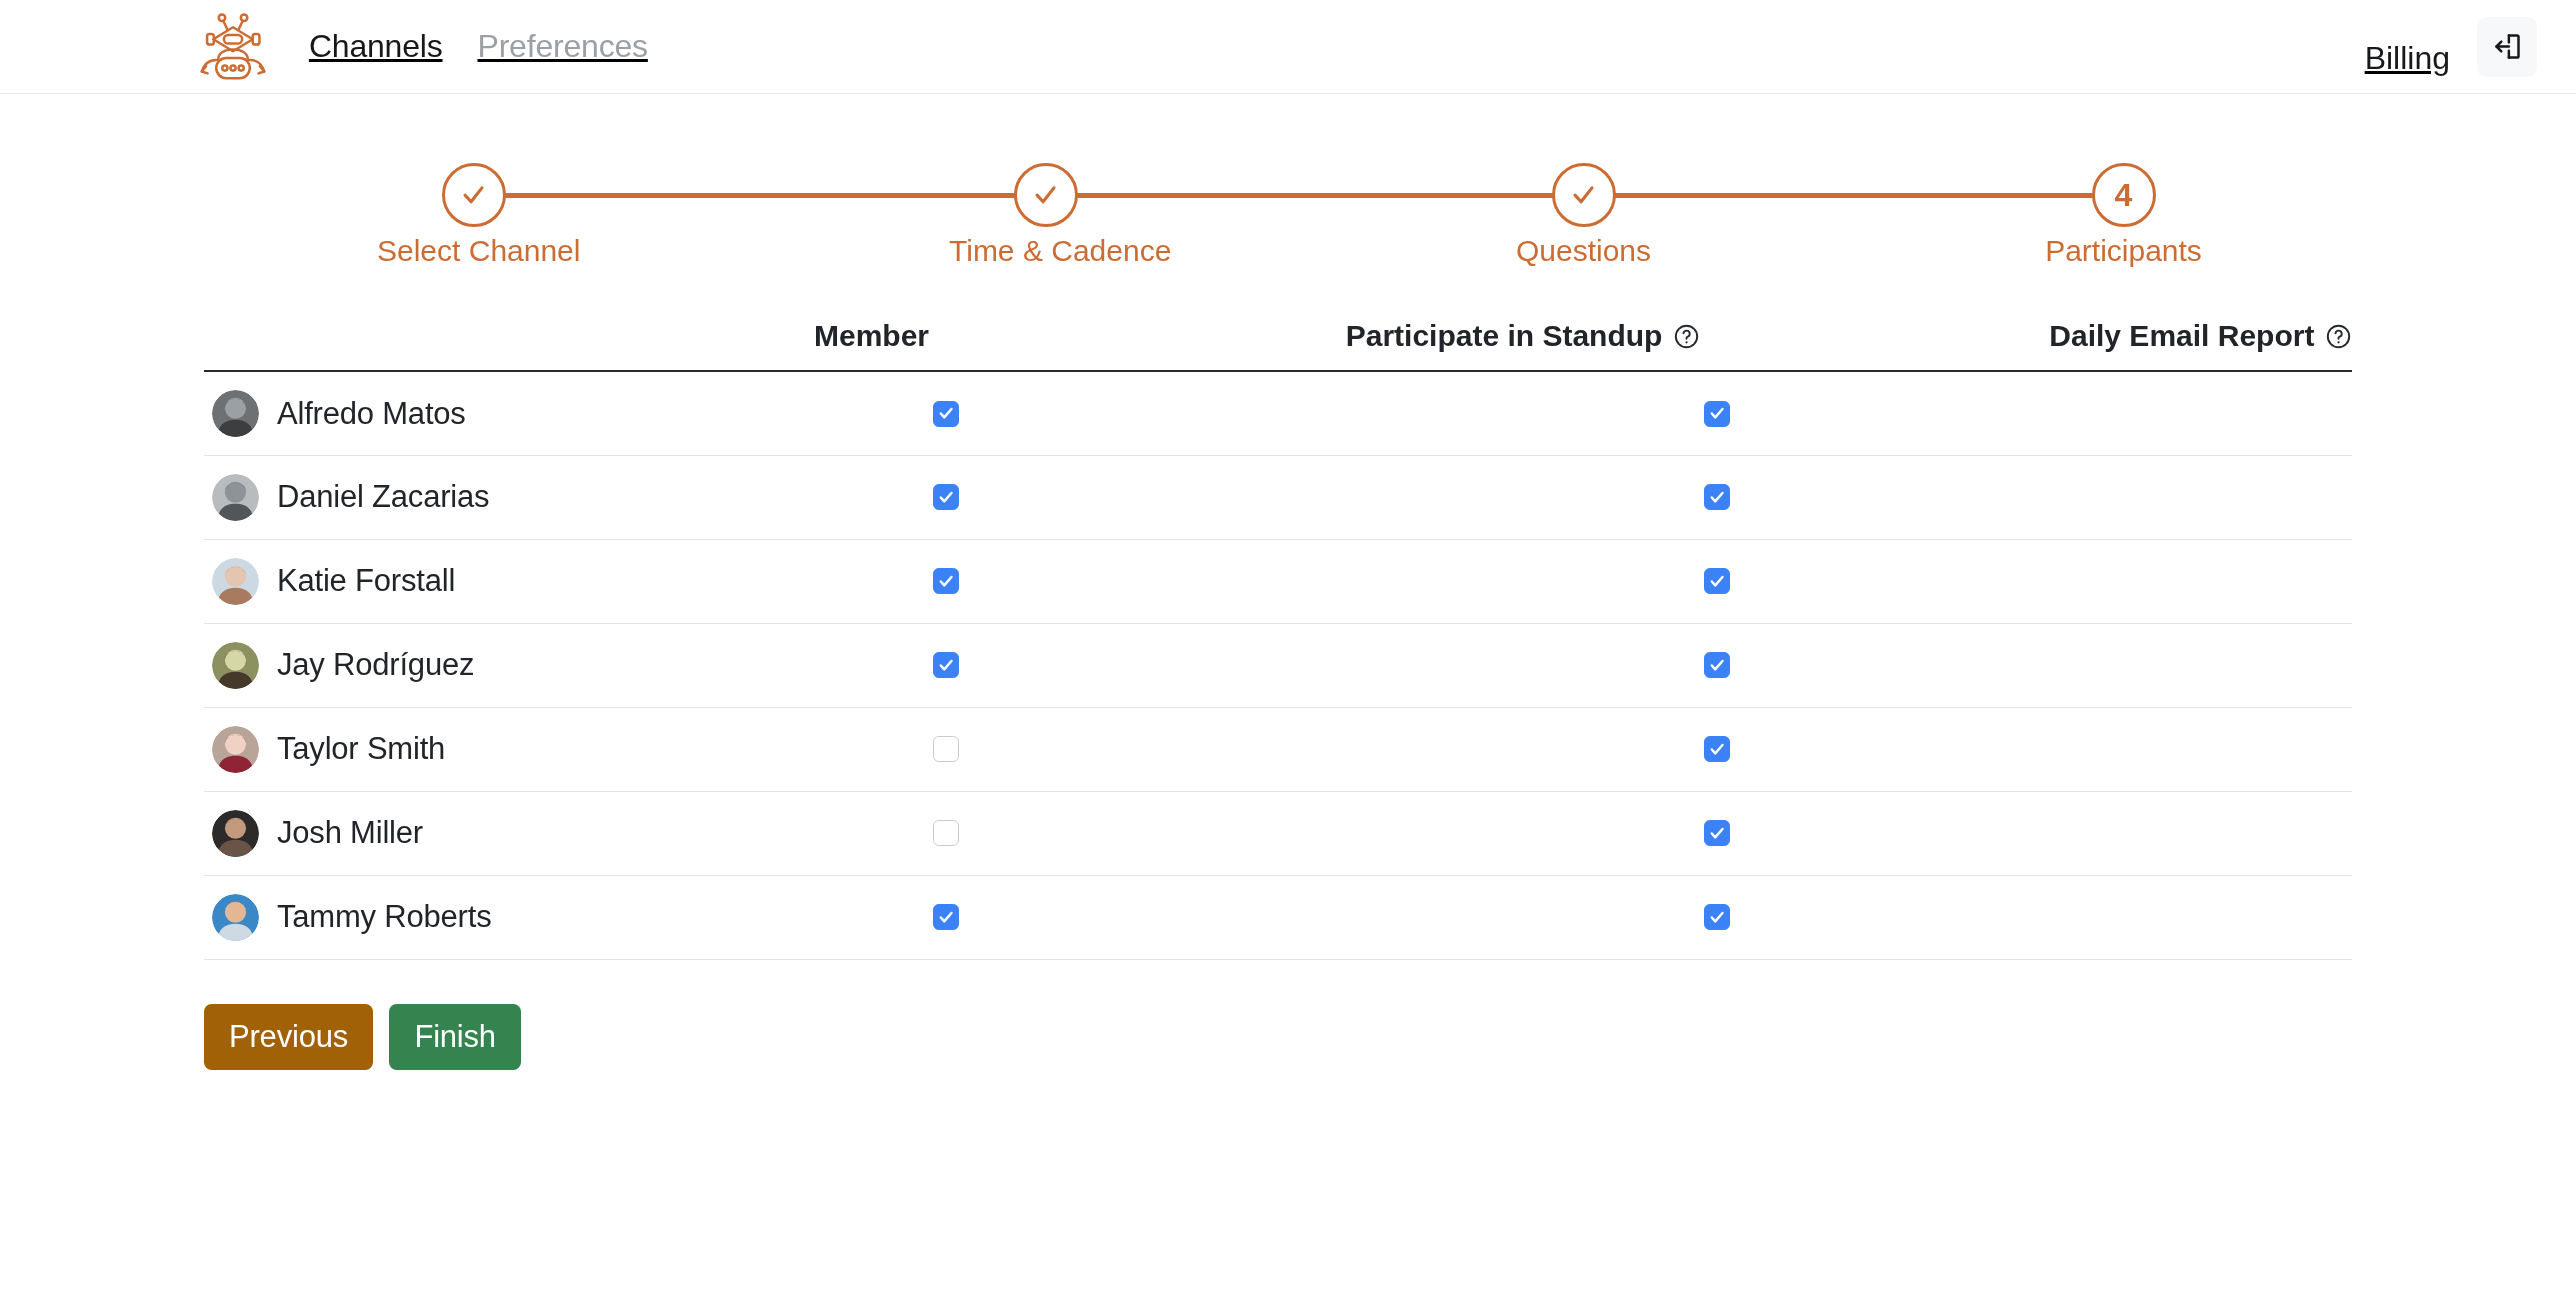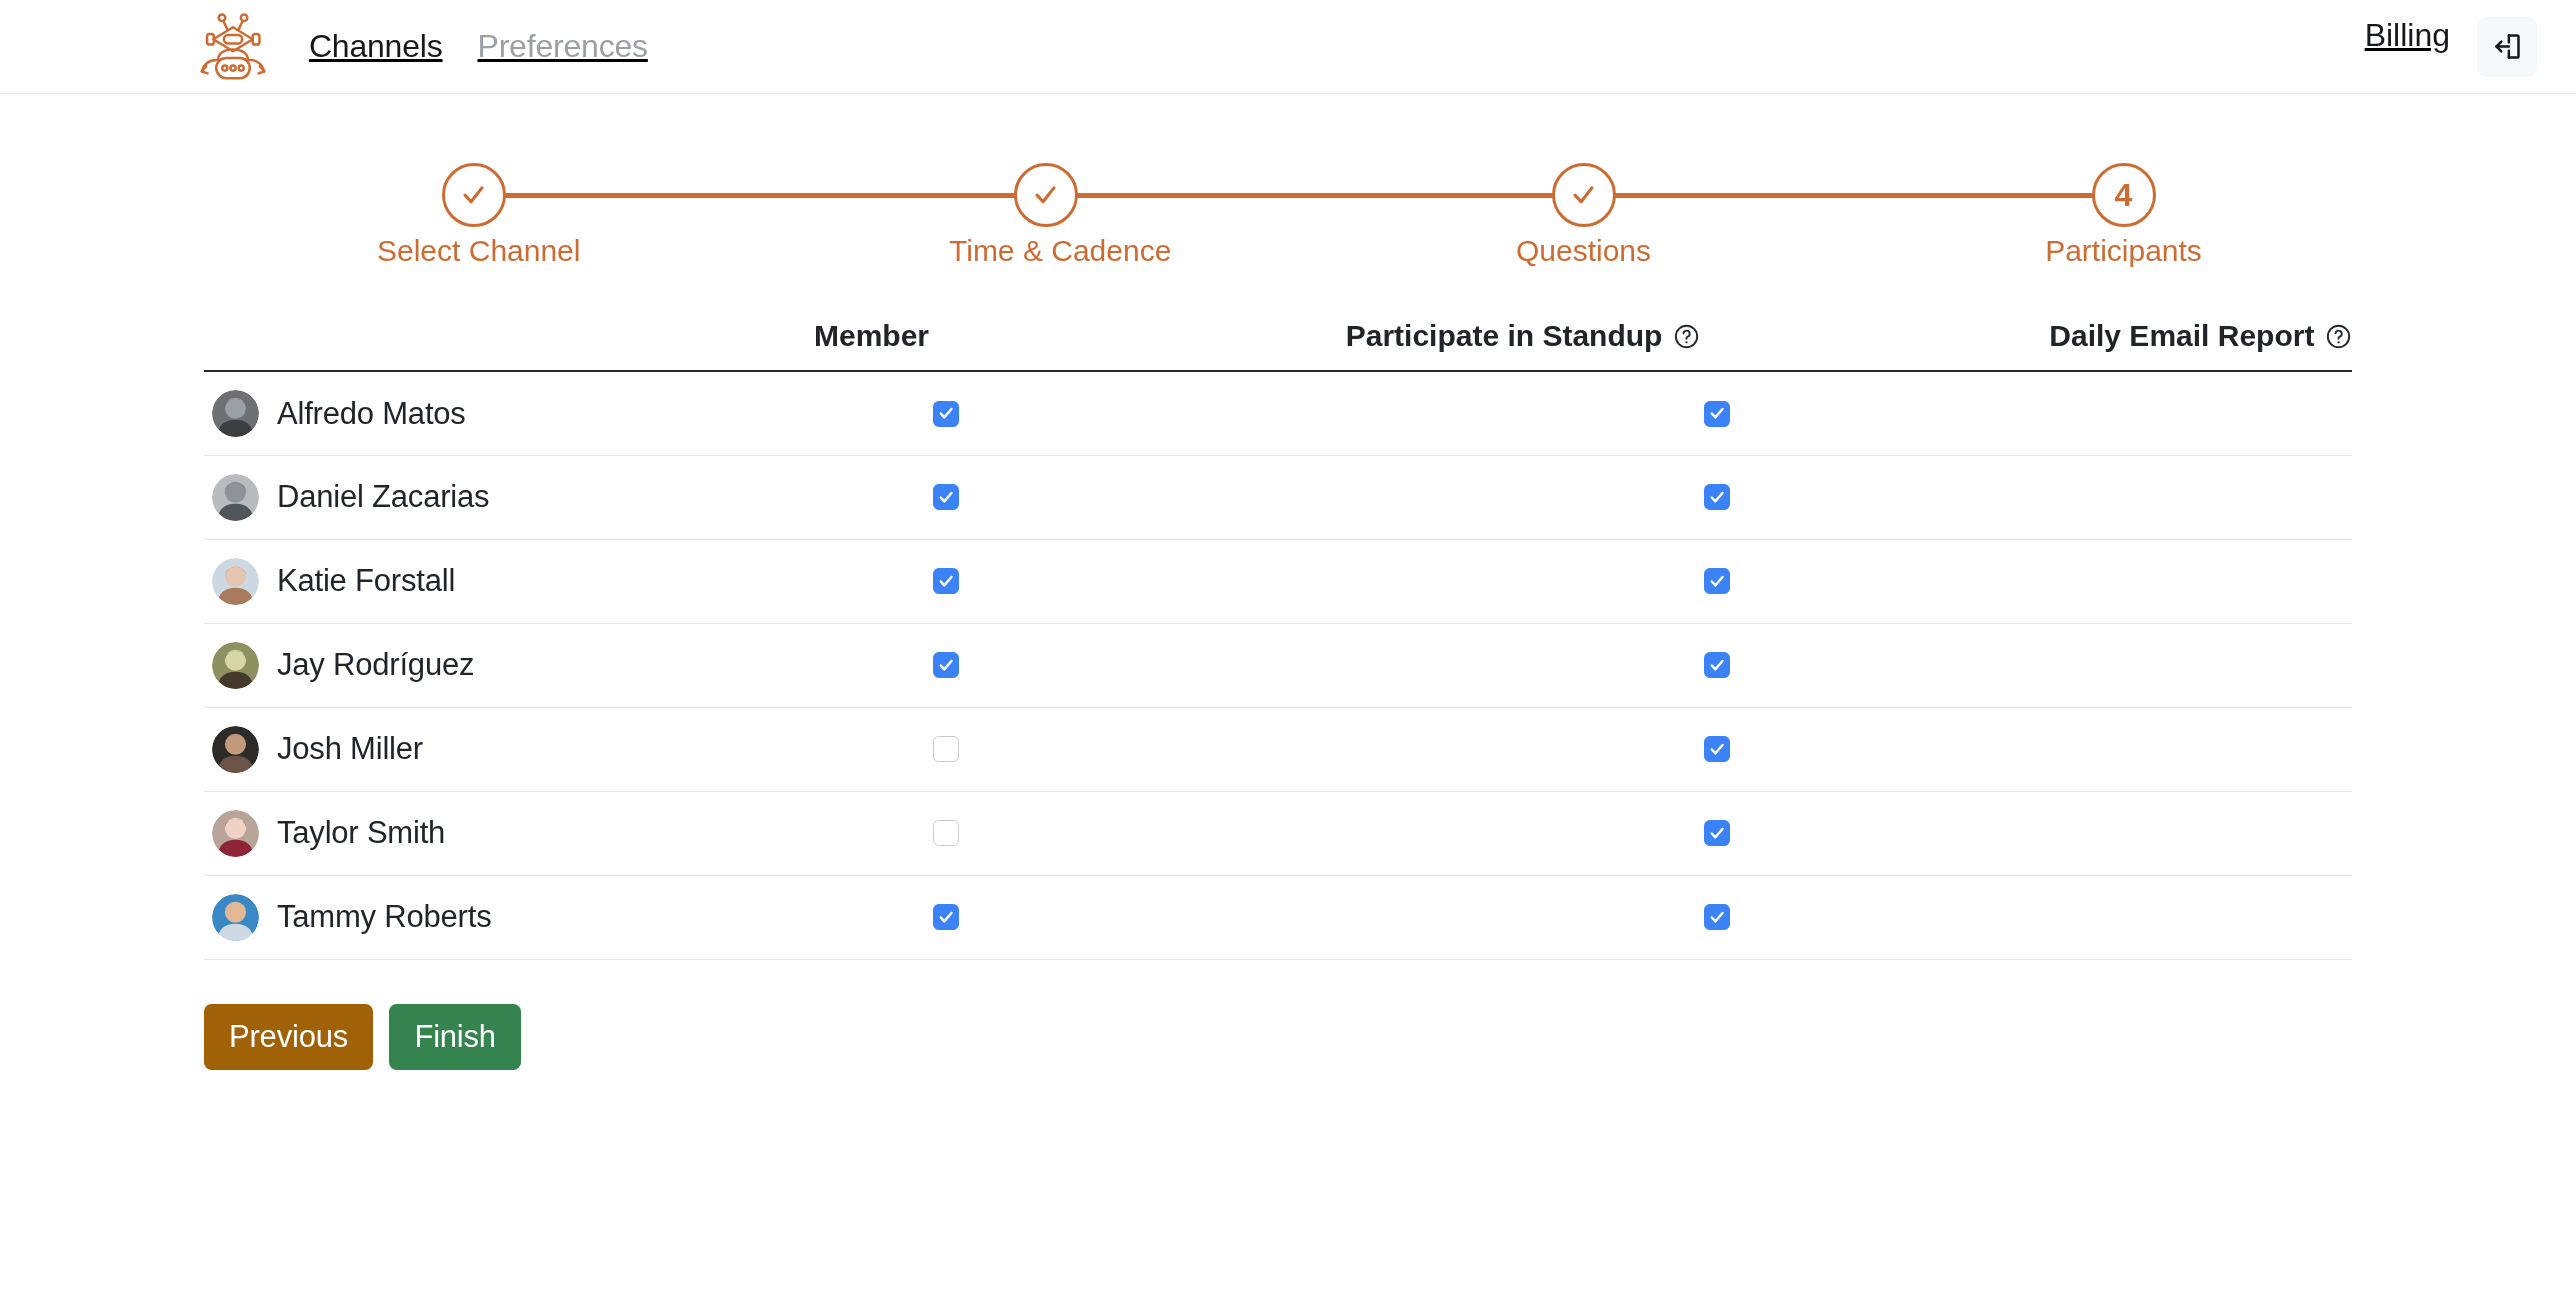--- a/index.html
+++ b/index.html
@@ -43,21 +43,21 @@
     text-decoration: none;
     letter-spacing: -0.2px;
     cursor: pointer;
     white-space: nowrap;
   }
   .nav-link.active { color: #16181b; }
 
   .topbar-right {
     margin-left: auto;
     display: flex;
-    align-items: flex-start;
+    align-items: flex-end;
     gap: 27px;
   }
   .billing-link {
     font-size: 32px;
     color: #16181b;
     text-decoration: none;
     cursor: pointer;
     white-space: nowrap;
   }
   .logout-btn {
@@ -466,20 +466,46 @@
                   <svg width="18.3" height="18.3" viewBox="0 0 24 24" fill="none" stroke="#ffffff" stroke-width="3.2" stroke-linecap="round" stroke-linejoin="round">
                     <path d="M5 12.5 L9.5 17.5 L19 6.5"></path>
                   </svg>
                 </span></span></td>
           </tr>
           <tr>
             <td>
               <div class="member-cell">
                 <span class="avatar"><svg width="47" height="47" viewBox="0 0 49 49">
                     <defs>
+                      <clipPath id="avclip4">
+                        <circle cx="24.5" cy="24.5" r="24.5"></circle>
+                      </clipPath>
+                    </defs>
+                    <g clip-path="url(#avclip4)">
+                      <rect width="49" height="49" fill="#b9a49a"></rect>
+                      <circle cx="24.5" cy="19" r="11" fill="#efd2c4"></circle>
+                      <path d="M24.5 9 a11 11 0 0 1 11 9 a11 9 0 0 0 -22 0 a11 11 0 0 1 11 -9 z" fill="#8e2436"></path>
+                      <path d="M6 49 C6 36 14 31 24.5 31 C35 31 43 36 43 49 Z" fill="#8e2436"></path>
+                    </g>
+                  </svg></span>
+                <span class="member-name">Taylor Smith</span>
+              </div>
+            </td>
+            <td><span class="cbx-wrap"><span class="cbx off"></span></span></td>
+            <td><span class="cbx-wrap"><span class="cbx on">
+                  <svg width="18.3" height="18.3" viewBox="0 0 24 24" fill="none" stroke="#ffffff" stroke-width="3.2" stroke-linecap="round" stroke-linejoin="round">
+                    <path d="M5 12.5 L9.5 17.5 L19 6.5"></path>
+                  </svg>
+                </span></span></td>
+          </tr>
+          <tr>
+            <td>
+              <div class="member-cell">
+                <span class="avatar"><svg width="47" height="47" viewBox="0 0 49 49">
+                    <defs>
                       <clipPath id="avclip5">
                         <circle cx="24.5" cy="24.5" r="24.5"></circle>
                       </clipPath>
                     </defs>
                     <g clip-path="url(#avclip5)">
                       <rect width="49" height="49" fill="#2c2b29"></rect>
                       <circle cx="24.5" cy="19" r="11" fill="#c49a7c"></circle>
                       <path d="M24.5 9 a11 11 0 0 1 11 9 a11 9 0 0 0 -22 0 a11 11 0 0 1 11 -9 z" fill="#6a5347"></path>
                       <path d="M6 49 C6 36 14 31 24.5 31 C35 31 43 36 43 49 Z" fill="#6a5347"></path>
                     </g>
@@ -492,46 +518,20 @@
                   <svg width="18.3" height="18.3" viewBox="0 0 24 24" fill="none" stroke="#ffffff" stroke-width="3.2" stroke-linecap="round" stroke-linejoin="round">
                     <path d="M5 12.5 L9.5 17.5 L19 6.5"></path>
                   </svg>
                 </span></span></td>
           </tr>
           <tr>
             <td>
               <div class="member-cell">
                 <span class="avatar"><svg width="47" height="47" viewBox="0 0 49 49">
                     <defs>
-                      <clipPath id="avclip4">
-                        <circle cx="24.5" cy="24.5" r="24.5"></circle>
-                      </clipPath>
-                    </defs>
-                    <g clip-path="url(#avclip4)">
-                      <rect width="49" height="49" fill="#b9a49a"></rect>
-                      <circle cx="24.5" cy="19" r="11" fill="#efd2c4"></circle>
-                      <path d="M24.5 9 a11 11 0 0 1 11 9 a11 9 0 0 0 -22 0 a11 11 0 0 1 11 -9 z" fill="#8e2436"></path>
-                      <path d="M6 49 C6 36 14 31 24.5 31 C35 31 43 36 43 49 Z" fill="#8e2436"></path>
-                    </g>
-                  </svg></span>
-                <span class="member-name">Taylor Smith</span>
-              </div>
-            </td>
-            <td><span class="cbx-wrap"><span class="cbx off"></span></span></td>
-            <td><span class="cbx-wrap"><span class="cbx on">
-                  <svg width="18.3" height="18.3" viewBox="0 0 24 24" fill="none" stroke="#ffffff" stroke-width="3.2" stroke-linecap="round" stroke-linejoin="round">
-                    <path d="M5 12.5 L9.5 17.5 L19 6.5"></path>
-                  </svg>
-                </span></span></td>
-          </tr>
-          <tr>
-            <td>
-              <div class="member-cell">
-                <span class="avatar"><svg width="47" height="47" viewBox="0 0 49 49">
-                    <defs>
                       <clipPath id="avclip6">
                         <circle cx="24.5" cy="24.5" r="24.5"></circle>
                       </clipPath>
                     </defs>
                     <g clip-path="url(#avclip6)">
                       <rect width="49" height="49" fill="#3b88c6"></rect>
                       <circle cx="24.5" cy="19" r="11" fill="#e2b894"></circle>
                       <path d="M24.5 9 a11 11 0 0 1 11 9 a11 9 0 0 0 -22 0 a11 11 0 0 1 11 -9 z" fill="#cfd9e4"></path>
                       <path d="M6 49 C6 36 14 31 24.5 31 C35 31 43 36 43 49 Z" fill="#cfd9e4"></path>
                     </g>

